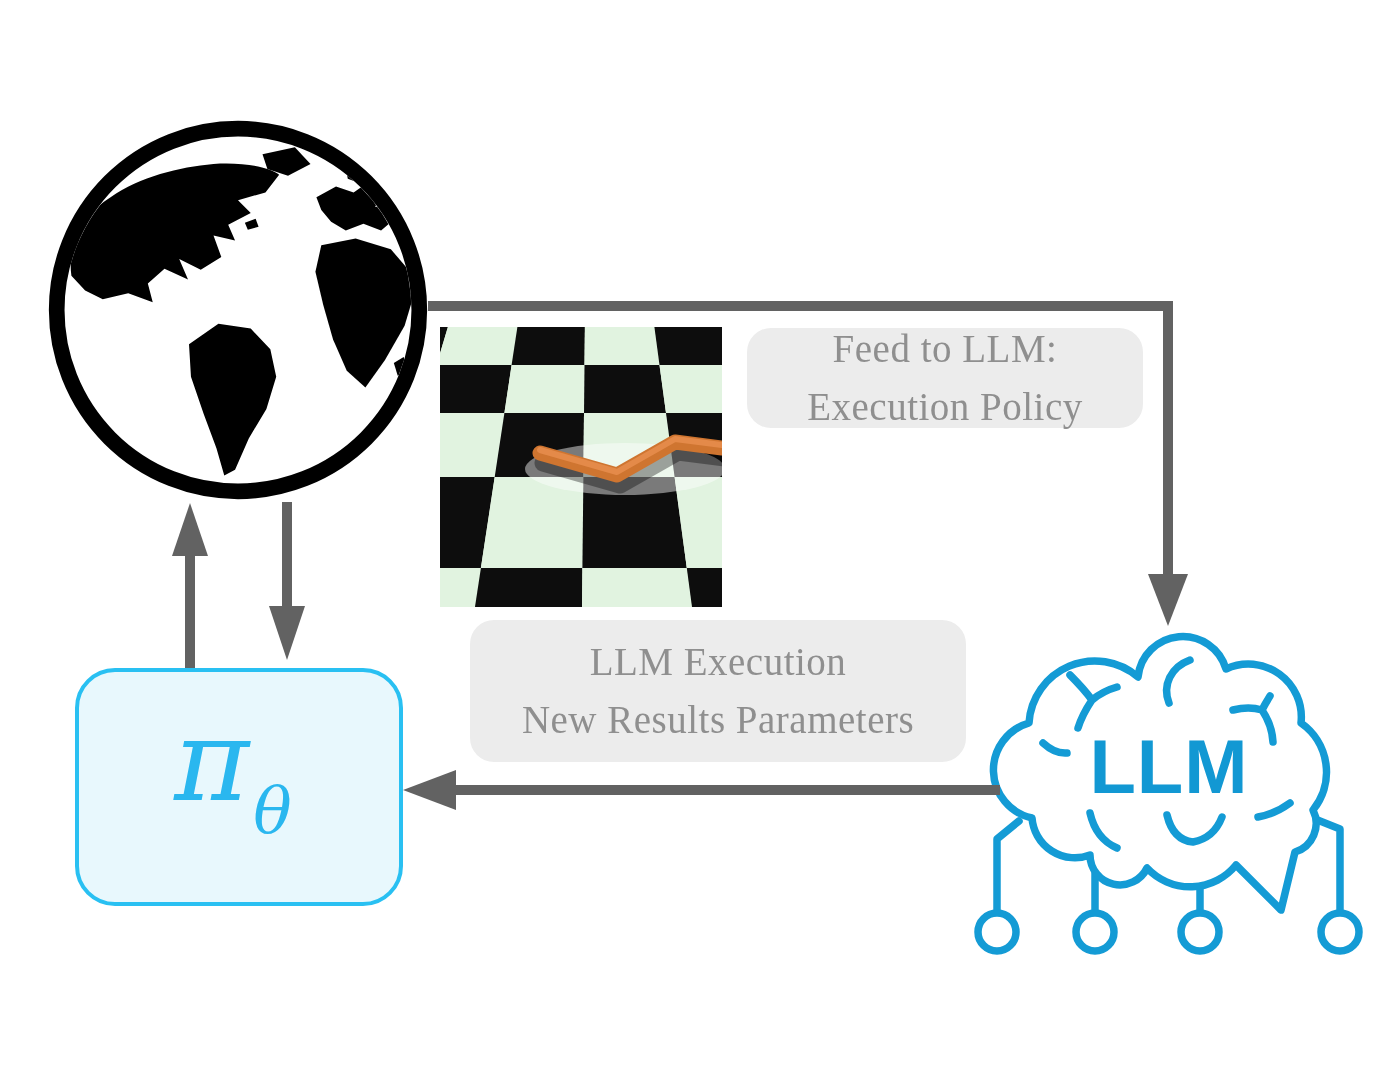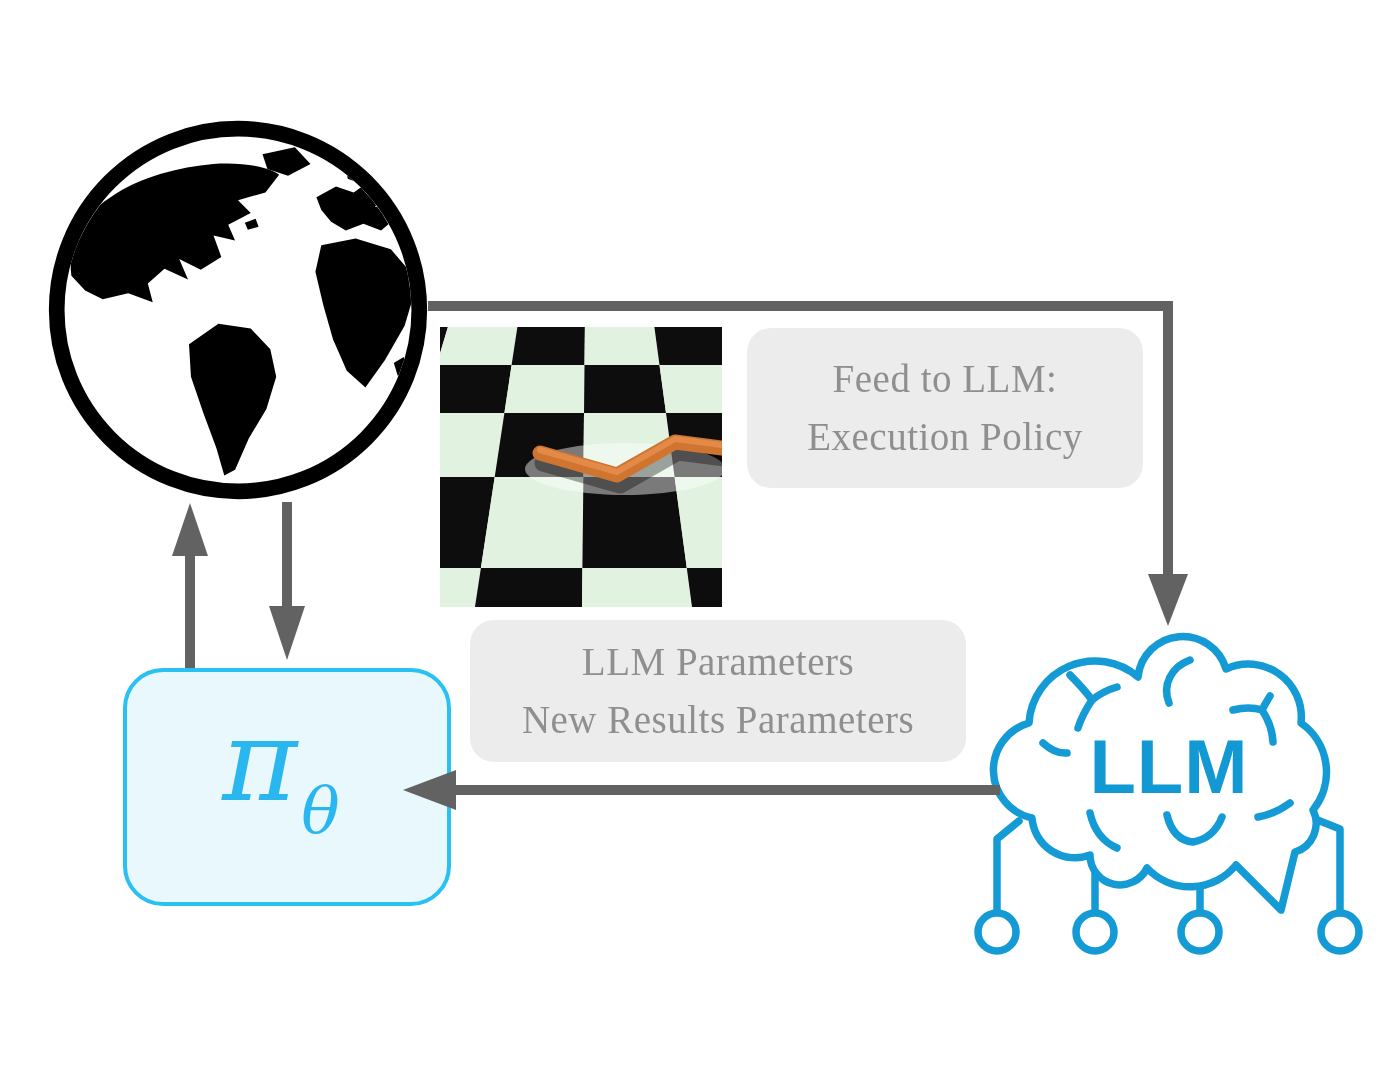--- a/index.html
+++ b/index.html
@@ -5,27 +5,27 @@
   html,body { margin:0; padding:0; background:#ffffff; }
   .stage { position:relative; width:1382px; height:1080px; overflow:hidden;
            background:#ffffff; font-family:"Liberation Serif", serif; }
   .abs { position:absolute; }
 
   
   .callout { position:absolute; background:#ececec; border-radius:24px;
              color:#8f8f8f; font-size:39px; line-height:1.48;
              display:flex; flex-direction:column; justify-content:center;
              text-align:center; letter-spacing:0.5px; }
-  #callout-feed { left:747px; top:328px; width:396px; height:160px; }
+  #callout-feed { left:747px; top:328px; width:396px; height:100px; }
   #callout-gen  { left:470px; top:620px; width:496px; height:142px; }
 
   
   .policy { position:absolute; left:75px; top:668px; width:328px; height:238px;
             background:#e8f8fd; border:4px solid #29c0f2; border-radius:40px;
-            box-sizing:border-box; display:flex; align-items:center; justify-content:center;margin-left:48px; }
+            box-sizing:border-box; display:flex; align-items:center; justify-content:center; }
   .pi { font-family:"DejaVu Serif", serif; font-style:italic; font-size:114px;
         color:#2ab7ef; line-height:1; transform:translate(-6px,-14px); }
   .pi sub { font-size:0.56em; vertical-align:-0.50em; margin-left:4px; font-style:italic; }
 
   
   .sim { position:absolute; left:440px; top:327px; width:282px; height:280px;
          background:#e1f3e0; overflow:hidden; }
 
   svg text { user-select:none; }
 </style>
@@ -115,21 +115,21 @@
       </g>
     </svg>
   </div>
 
   <div class="callout" id="callout-feed">
     <span>Feed to LLM:</span>
     <span>Execution Policy</span>
   </div>
 
   <div class="callout" id="callout-gen">
-    <span>LLM Parameters</span>
+    <span>LLM Execution</span>
     <span>New Results Parameters</span>
   </div>
 
   <div class="policy">
     <span class="pi"><span>π</span><sub>θ</sub></span>
   </div>
 
   <svg class="abs" style="left:983px; top:625px; overflow:visible;" width="380" height="340" viewBox="0 0 380 340">
     <g fill="none" stroke="#149bd5" stroke-width="7.5" stroke-linecap="round" stroke-linejoin="round">
 

